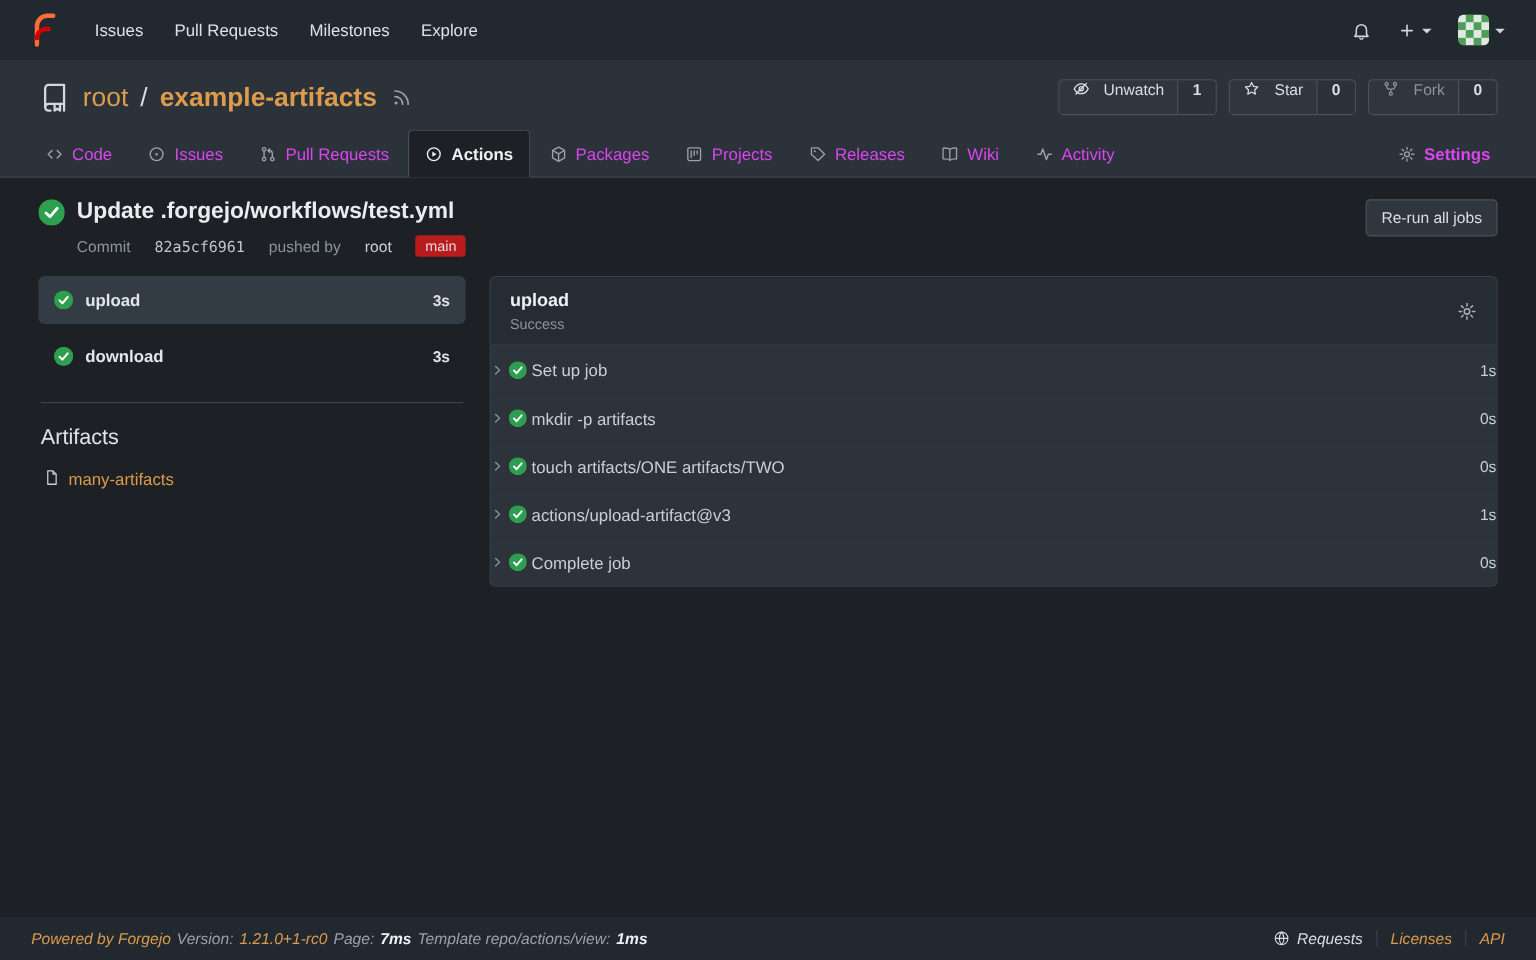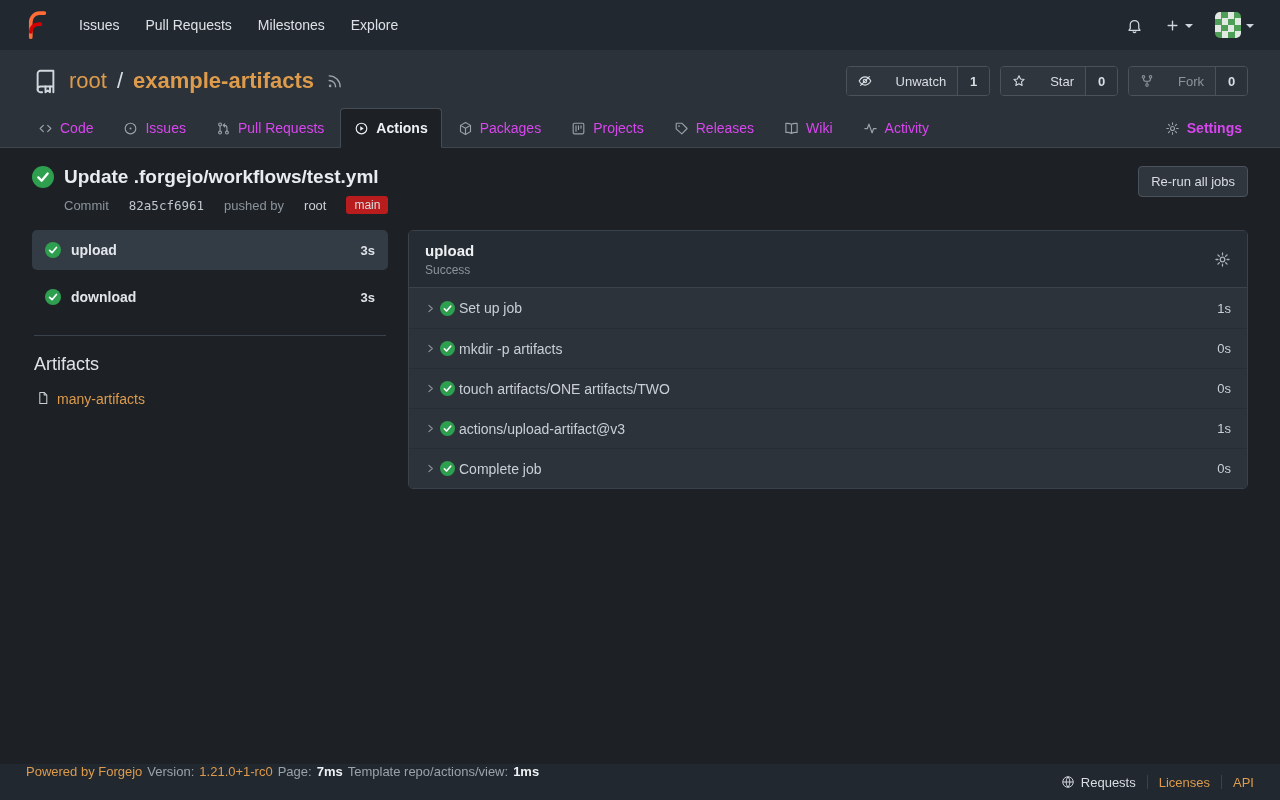--- a/index.html
+++ b/index.html
@@ -28,21 +28,21 @@
   
   .repo-header { background:#2b323a; padding-top:16px; border-bottom:1px solid #3e454e; flex-shrink:0; }
   .repo-title-row { display:flex; align-items:center; padding:0 32px; gap:10px; }
   .repo-icon { color:#d3d8dd; }
   .repo-owner,.repo-name { color:#dd9b4b; font-size:22px; cursor:pointer; }
   .repo-name { font-weight:600; }
   .repo-sep { color:#d9dee3; font-size:22px; }
   .rss { color:#9aa2aa; margin-left:2px; cursor:pointer; }
   .repo-buttons { margin-left:auto; display:flex; gap:10px; }
   .btn-group { display:flex; border:1px solid #4a525b; border-radius:4px; overflow:hidden; height:30px; }
-  .seg { display:flex; align-items:center; gap:24px; padding:0 11px; background:#2f363e;
+  .seg { display:flex; align-items:flex-start; gap:12px; padding:0 11px; background:#2f363e;
     font-size:13px; color:#d9dee3; border:none; cursor:pointer;
     font-family:inherit; }
   .seg.muted { color:#8b939b; }
   .seg.count { border-left:1px solid #4a525b; background:#2b323a; min-width:32px;
     justify-content:center; font-weight:600; }
 
   
   .tabs { display:flex; align-items:flex-end; padding:0 24px; margin-top:12px; gap:2px; margin-bottom:-1px; }
   .tab { display:flex; align-items:center; gap:7px; padding:11px 13px; color:#d946ef;
     font-size:14px; cursor:pointer; border:1px solid transparent; border-radius:4px 4px 0 0; }
@@ -79,29 +79,29 @@
   .artifact .file { color:#c9cfd5; }
   .artifact-link { color:#dd9b4b; font-size:14px; cursor:pointer; }
 
   .detail { flex:1; border:1px solid #3a424b; border-radius:5px; overflow:hidden; }
   .detail-header { background:#262c33; padding:11px 16px 10px 16px; display:flex;
     justify-content:space-between; align-items:center; border-bottom:1px solid #3a424b; }
   .detail-name { font-weight:700; font-size:15px; color:#eef1f4; }
   .detail-status { font-size:12px; color:#8b939b; margin-top:4px; }
   .gear { color:#aab1b8; cursor:pointer; }
   .steps { background:#2c333b; }
-  .step { display:flex; align-items:center; gap:4px; height:40px; padding:0 16px; cursor:pointer; }
+  .step { display:flex; align-items:center; gap:4px; height:40px; padding:0 0; cursor:pointer; }
   .step + .step { border-top:1px solid rgba(0,0,0,0.10); }
   .chev { color:#8b939b; flex-shrink:0; }
   .step-name { font-size:14px; color:#c9cfd5; }
   .step-dur { margin-left:auto; font-size:13px; color:#c9cfd5; }
 
   
-  .footer { height:36px; background:#212830; display:flex; 
-    padding:0 26px; font-size:13px; color:#9aa2aa; flex-shrink:0; }
+  .footer { height:36px; background:#212830; display:flex; align-items:center;
+    padding:0 26px; font-size:13px; color:#9aa2aa; flex-shrink:0;font-style:italic; }
   .footer .orange { color:#dd9b4b; cursor:pointer; }
   .footer .strong { color:#eef1f4; font-weight:700; }
   .fseg { margin-right:5px; }
   .footer-right { margin-left:auto; display:flex; align-items:center; gap:11px; }
   .lang { color:#d9dee3; display:flex; gap:6px; align-items:center; cursor:pointer; }
   .fdiv { width:1px; height:14px; background:#3a424b; }
 </style>
 </head>
 <body>
 

